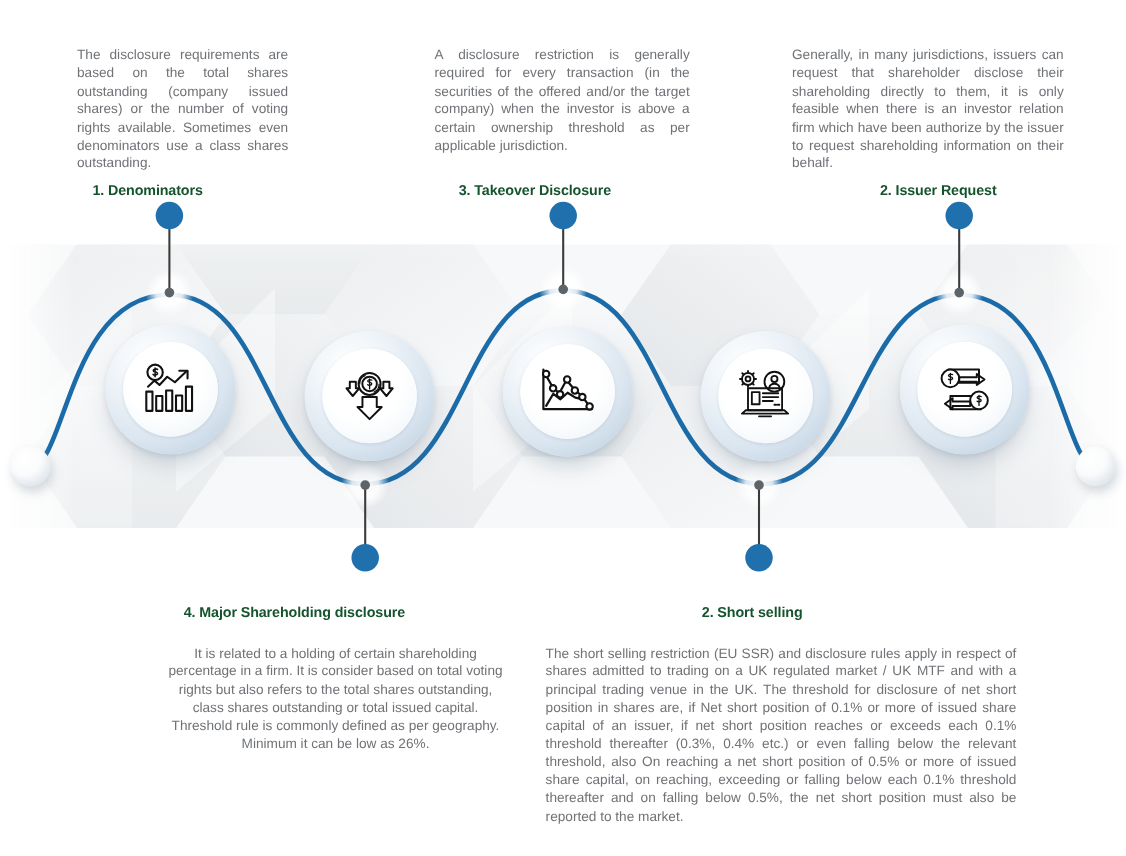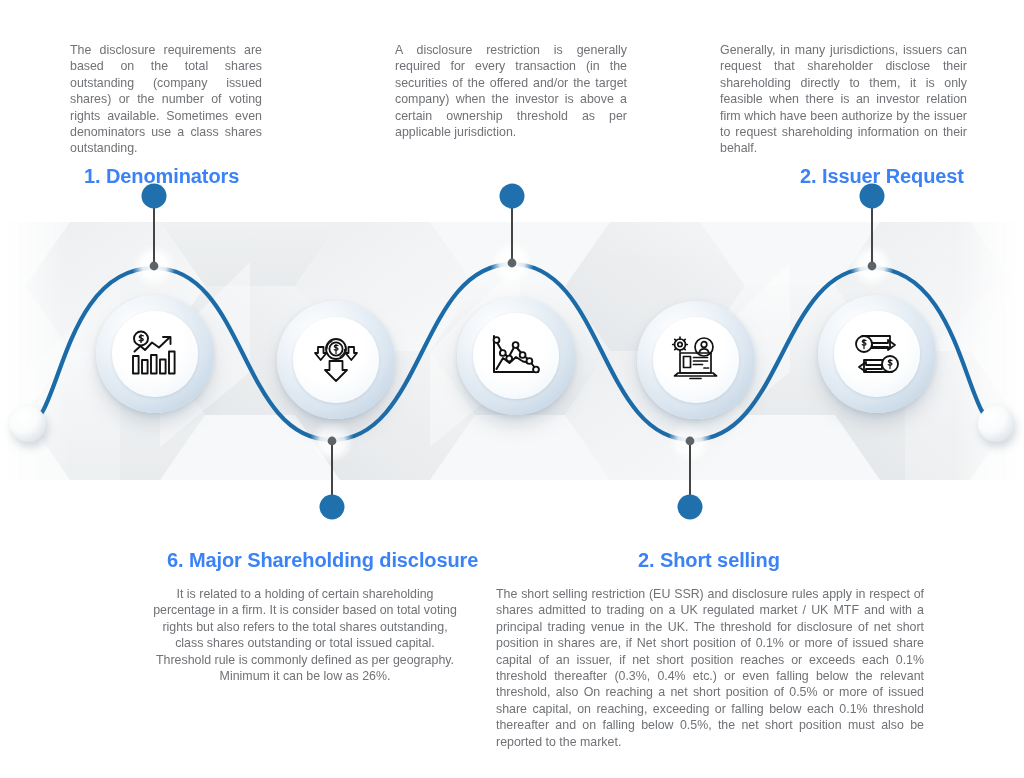--- a/index.html
+++ b/index.html
@@ -27,22 +27,22 @@
   .medallion .inner{
     width:86px;height:86px;border-radius:50%;
     background:radial-gradient(circle at 42% 34%, #ffffff 0%, #ffffff 46%, #f7fafc 70%, #e9f0f6 100%);
     box-shadow:inset 0 2px 5px rgba(255,255,255,.9), 0 1px 3px rgba(140,160,180,.28);
     display:flex;align-items:center;justify-content:center;
   }
   .medallion svg{display:block;}
 
   
   .title{
-    position:absolute;font-weight:bold;color:#3b82f6;
-    font-size:20px;letter-spacing:-0.1px;white-space:nowrap;
+    position:absolute;font-weight:bold;color:#14532d;
+    font-size:13px;letter-spacing:-0.1px;white-space:nowrap;
   }
 
   
   .para{
     position:absolute;color:#6f7276;font-size:12.4px;line-height:16.4px;
     text-align:justify;text-justify:inter-word;
   }
   .pcenter{text-align:center;}
 </style>
 </head>
@@ -242,21 +242,22 @@
           <path d="M14 44 L42 44 L42 32 L14 32 Z"></path>
           <circle cx="40" cy="36" r="8" fill="#fff"></circle>
           <path d="M40 31.4v9.2M42 32.6c-.6-.7-3.6-.9-3.7.9-.1 1.6 3.7.8 3.7 2.4 0 1.7-3.1 1.6-3.8.8" stroke-width="1.2"></path>
           <path d="M32 37 L16 37 L16 34 L9 39 L16 44 L16 41 L32 41 Z"></path>
         </g>
       </svg>
     </div>
   </div>
 
   <div class="title" style="left:84px;top:165px;">1. Denominators</div>
-  <div class="title" style="left:167px;top:549px;">6. Major Shareholding disclosure</div>
+  <div class="title" style="left:167px;top:549px;">4. Major Shareholding disclosure</div>
+  <div class="title" style="left:417px;top:165px;">3. Takeover Disclosure</div>
   <div class="title" style="left:638px;top:549px;">2. Short selling</div>
   <div class="title" style="left:800px;top:165px;">2. Issuer Request</div>
 
   <div class="para" style="left:58px;top:42px;width:192px;margin-left:12px;">The disclosure requirements are based on the total shares outstanding (company issued shares) or the number of voting rights available. Sometimes even denominators use a class shares outstanding.</div>
 
   <div class="para pcenter" style="left:150px;top:586px;width:310px;">It is related to a holding of certain shareholding percentage in a firm. It is consider based on total voting rights but also refers to the total shares outstanding, class shares outstanding or total issued capital. Threshold rule is commonly defined as per geography. Minimum it can be low as 26%.</div>
 
   <div class="para" style="left:395px;top:42px;width:232px;">A disclosure restriction is generally required for every transaction (in the securities of the offered and/or the target company) when the investor is above a certain ownership threshold as per applicable jurisdiction.</div>
 
   <div class="para" style="left:496px;top:586px;width:428px;">The short selling restriction (EU SSR) and disclosure rules apply in respect of shares admitted to trading on a UK regulated market / UK MTF and with a principal trading venue in the UK. The threshold for disclosure of net short position in shares are, if Net short position of 0.1% or more of issued share capital of an issuer, if net short position reaches or exceeds each 0.1% threshold thereafter (0.3%, 0.4% etc.) or even falling below the relevant threshold, also On reaching a net short position of 0.5% or more of issued share capital, on reaching, exceeding or falling below each 0.1% threshold thereafter and on falling below 0.5%, the net short position must also be reported to the market.</div>

